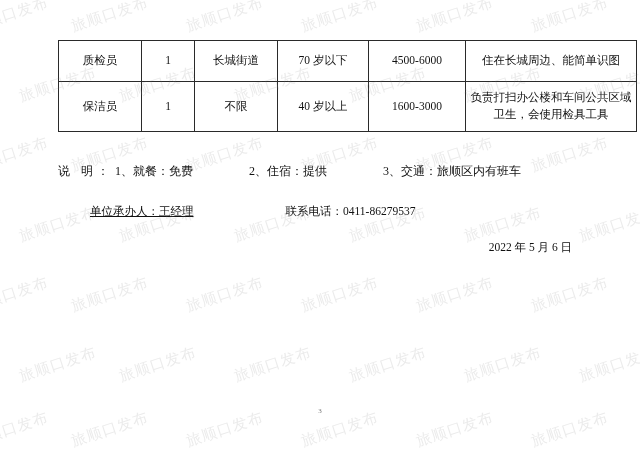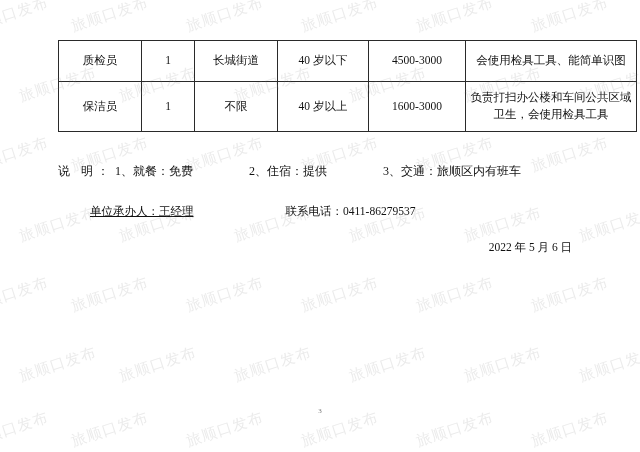--- a/index.html
+++ b/index.html
@@ -121,23 +121,23 @@
 <body>
 
 <div id="page">
 
   <table class="doc-table">
     <tbody>
       <tr>
         <td class="col-post">质检员</td>
         <td class="col-num">1</td>
         <td class="col-edu">长城街道</td>
-        <td class="col-age">40 岁以下</td>
-        <td class="col-salary">4500-3000</td>
-        <td class="col-req">会使用检具工具、能简单识图</td>
+        <td class="col-age">70 岁以下</td>
+        <td class="col-salary">4500-6000</td>
+        <td class="col-req">住在长城周边、能简单识图</td>
       </tr>
       <tr>
         <td class="col-post">保洁员</td>
         <td class="col-num">1</td>
         <td class="col-edu">不限</td>
         <td class="col-age">40 岁以上</td>
         <td class="col-salary">1600-3000</td>
         <td class="col-req">负责打扫办公楼和车间公共区域卫生，会使用检具工具</td>
       </tr>
     </tbody>

